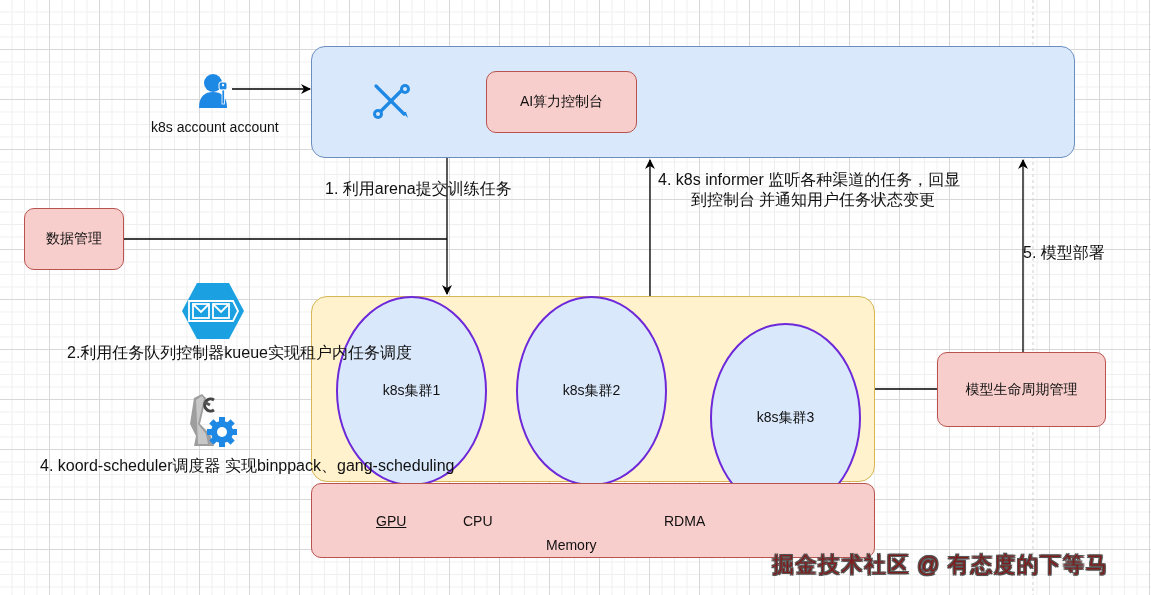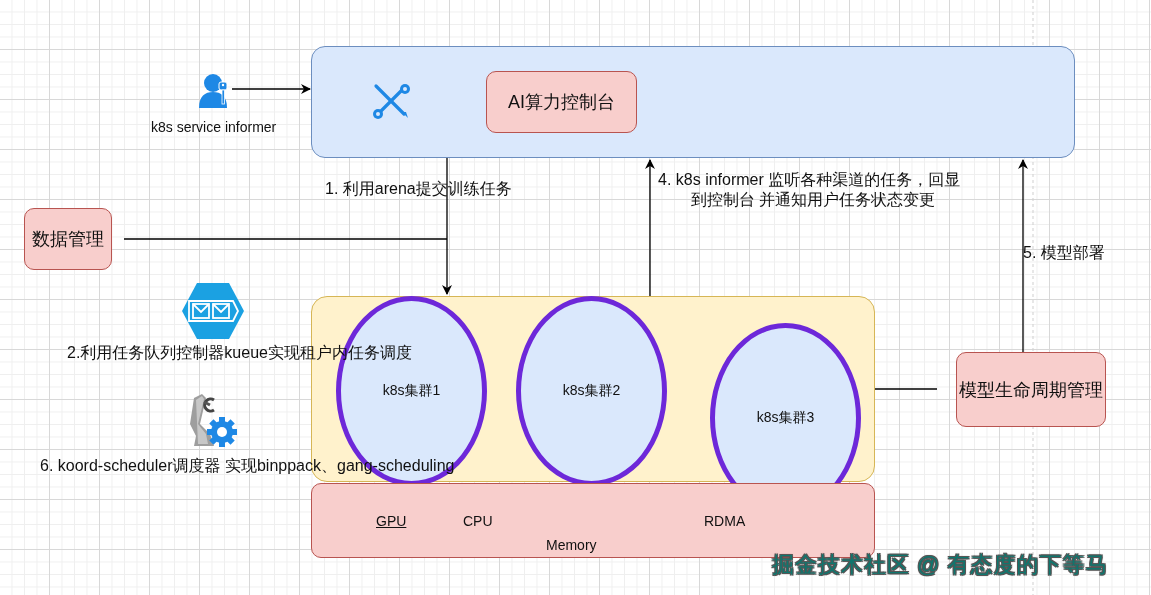--- a/index.html
+++ b/index.html
@@ -12,30 +12,30 @@
         linear-gradient(to right, #efefef 1px, transparent 1px),
         linear-gradient(to bottom, #efefef 1px, transparent 1px);
       background-size: 50px 50px, 50px 50px, 12.5px 12.5px, 12.5px 12.5px;
       background-position: -1px -1px;
       font-family: "Liberation Sans", "DejaVu Sans", sans-serif;
       color:#111;
     }
     .abs { position:absolute; }
     .box {
       position:absolute; box-sizing:border-box; display:flex; align-items:center; justify-content:center;
-      font-size:18px; color:#111;
+      font-size:14px; color:#111;
     }
     .blue-panel { background:#dae8fc; border:1px solid #6c8ebf; border-radius:14px; }
     .yellow-panel { background:#fff2cc; border:1px solid #d6b656; border-radius:16px; }
     .pink { background:#f8cecc; border:1px solid #b85450; border-radius:10px; }
-    .ellipse { position:absolute; box-sizing:border-box; background:#dae8fc; border:5px solid #6d28d9; border-radius:50%;
+    .ellipse { position:absolute; box-sizing:border-box; background:#dae8fc; border:2px solid #6d28d9; border-radius:50%;
       display:flex; align-items:center; justify-content:center; font-size:14px; }
     .label { position:absolute; font-size:16px; white-space:nowrap; color:#111; }
     svg.lines { position:absolute; left:0; top:0; pointer-events:none; }
-    .watermark { position:absolute; font-size:22px; color:#0f766e; letter-spacing:1px;
+    .watermark { position:absolute; font-size:22px; color:#7f1d1d; letter-spacing:1px;
       text-shadow: 1px 1px 0 #555, -1px -1px 0 #555, 1px -1px 0 #555, -1px 1px 0 #555, 0 0 2px #333; white-space:nowrap; }
     .res-item { position:absolute; font-size:14px; }
   </style>
 </head>
 <body>
 
 <svg class="lines" width="1151" height="595">
   <defs>
     <marker id="arr" markerWidth="10" markerHeight="10" refX="9" refY="5" orient="auto" markerUnits="userSpaceOnUse">
       <path d="M0,0 L10,5 L0,10 L3,5 Z" fill="#000"></path>
@@ -59,21 +59,21 @@
 
 <div class="abs" style="left:196px;top:70px;width:40px;height:40px;">
   <svg width="40" height="40" viewBox="0 0 40 40">
     <circle cx="17" cy="13" r="9" fill="#1e88e5"></circle>
     <path d="M3,38 C3,26 9,22 17,22 C25,22 31,26 31,38 Z" fill="#1e88e5"></path>
     <rect x="23" y="12" width="8" height="8" rx="2" fill="#1e88e5" stroke="#fff" stroke-width="1"></rect>
     <rect x="26" y="20" width="2.5" height="14" fill="#1e88e5" stroke="#fff" stroke-width="0.8"></rect>
     <circle cx="27" cy="15" r="1.2" fill="#fff"></circle>
   </svg>
 </div>
-<div class="label" style="left:151px;top:119px;font-size:14px;">k8s service informer</div>
+<div class="label" style="left:151px;top:119px;font-size:14px;">k8s account account</div>
 
 <div class="box blue-panel" style="left:311px;top:46px;width:764px;height:112px;"></div>
 <div class="abs" style="left:370px;top:80px;width:42px;height:42px;">
   <svg width="42" height="42" viewBox="0 0 42 42">
     <g stroke="#1e88e5" stroke-width="3.2" stroke-linecap="round" fill="none">
       <line x1="6" y1="6" x2="34" y2="34"></line>
       <line x1="34" y1="8" x2="8" y2="34"></line>
     </g>
     <circle cx="35" cy="9" r="5" fill="#1e88e5"></circle>
     <circle cx="35" cy="9" r="2" fill="#dae8fc"></circle>
@@ -84,21 +84,21 @@
 </div>
 <div class="box pink" style="left:486px;top:71px;width:151px;height:62px;">
   <span>AI算力控制台</span>
 </div>
 
 <div class="label" style="left:325px;top:179px;">1. 利用arena提交训练任务</div>
 
 <div class="label" style="left:658px;top:170px;">4. k8s informer 监听各种渠道的任务，回显</div>
 <div class="label" style="left:691px;top:190px;font-family:Liberation Serif, serif;">到控制台 并通知用户任务状态变更</div>
 
-<div class="box pink" style="left:24px;top:208px;width:88px;height:62px;">
+<div class="box pink" style="left:24px;top:208px;width:100px;height:62px;">
   <span>数据管理</span>
 </div>
 
 <div class="abs" style="left:181px;top:282px;width:64px;height:58px;">
   <svg width="64" height="58" viewBox="0 0 64 58">
     <polygon points="16,1 48,1 63,29 48,57 16,57 1,29" fill="#1ba1e2"></polygon>
     <path d="M8,19 L52,19 L57,29 L52,39 L8,39 Z" fill="none" stroke="#fff" stroke-width="1.8"></path>
     <rect x="12" y="22" width="16" height="14" fill="none" stroke="#fff" stroke-width="1.8"></rect>
     <polyline points="12,22 20,30 28,22" fill="none" stroke="#fff" stroke-width="1.8"></polyline>
     <rect x="32" y="22" width="16" height="14" fill="none" stroke="#fff" stroke-width="1.8"></rect>
@@ -131,27 +131,27 @@
         <rect x="-3" y="-15" width="6" height="30" transform="rotate(45)"></rect>
         <rect x="-3" y="-15" width="6" height="30" transform="rotate(90)"></rect>
         <rect x="-3" y="-15" width="6" height="30" transform="rotate(135)"></rect>
         <circle r="11"></circle>
       </g>
       <circle r="5" fill="#fff"></circle>
     </g>
   </svg>
 </div>
 
-<div class="label" style="left:40px;top:456px;">6. koord-scheduler调度器 实现binppack、gang-scheduling</div>
+<div class="label" style="left:40px;top:456px;">4. koord-scheduler调度器 实现binppack、gang-scheduling</div>
 
 <div class="label" style="left:1023px;top:243px;">5. 模型部署</div>
 
-<div class="box pink" style="left:937px;top:352px;width:150px;height:75px;margin-left:19px;">
+<div class="box pink" style="left:937px;top:352px;width:169px;height:75px;">
   <span>模型生命周期管理</span>
 </div>
 
 <div class="box pink" style="left:311px;top:483px;width:564px;height:75px;"></div>
 <div class="res-item" style="left:376px;top:513px;text-decoration:underline;">GPU</div>
 <div class="res-item" style="left:463px;top:513px;">CPU</div>
 <div class="res-item" style="left:546px;top:513px;margin-top:24px;">Memory</div>
-<div class="res-item" style="left:664px;top:513px;margin-left:40px;">RDMA</div>
+<div class="res-item" style="left:664px;top:513px;">RDMA</div>
 
 <div class="watermark" style="left:772px;top:550px;">掘金技术社区 @ 有态度的下等马</div>
 
 </body></html>

